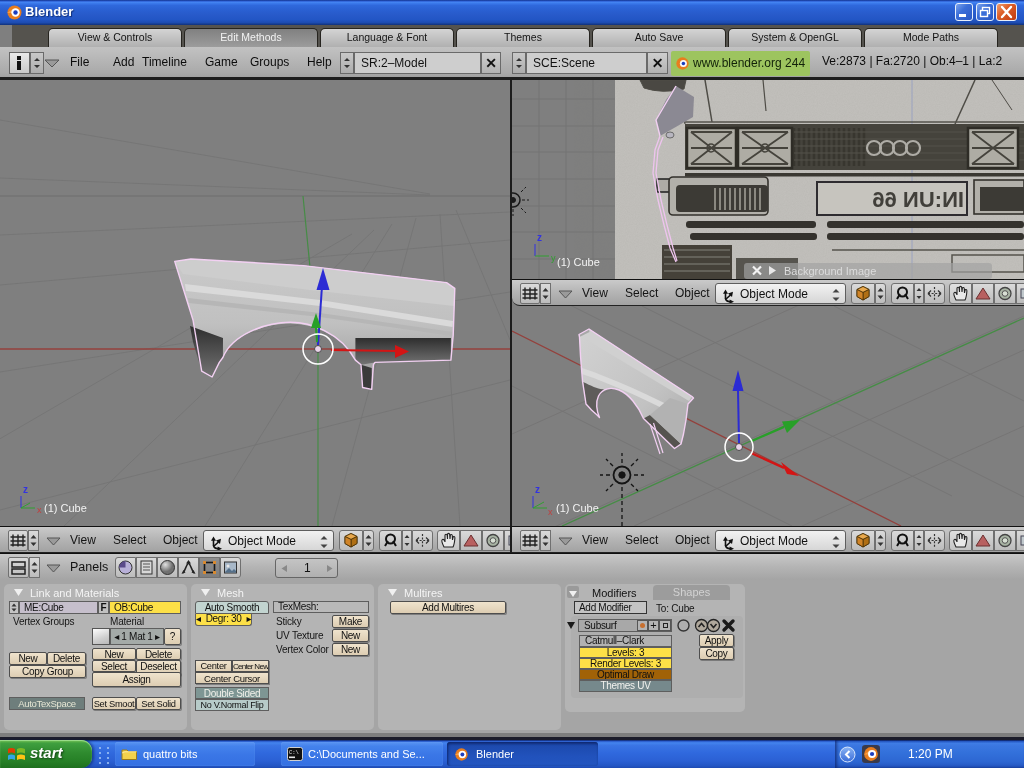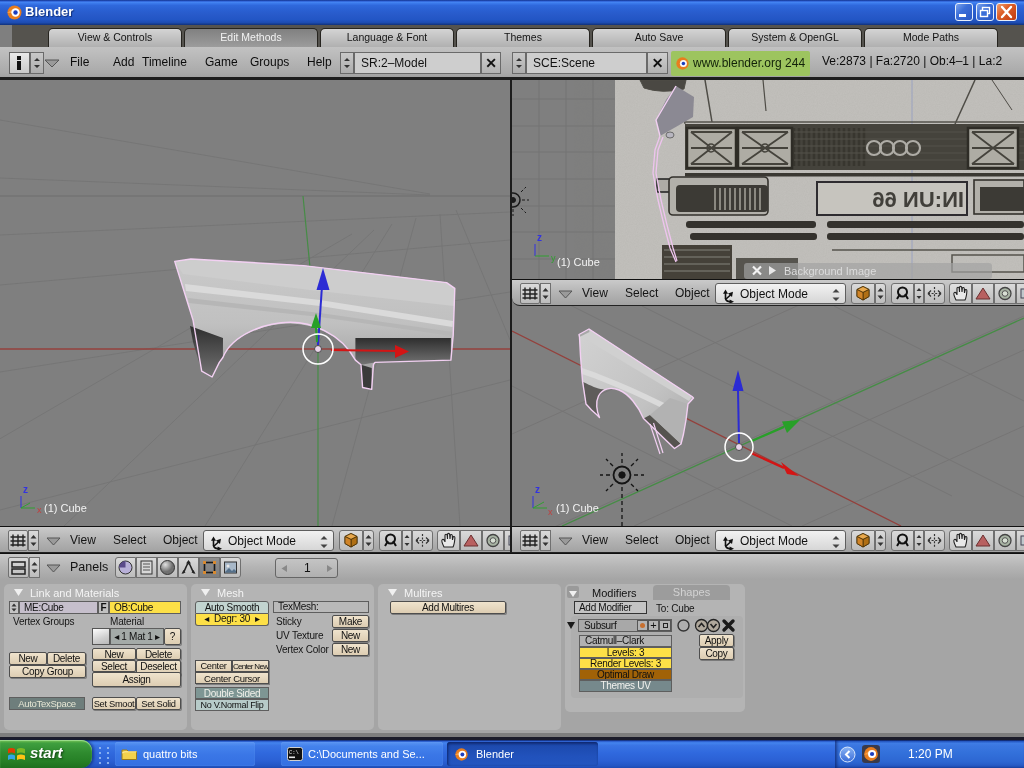--- a/index.html
+++ b/index.html
@@ -628,21 +628,21 @@
 <div class="gry" style="left:9px;top:117px;width:76px;height:13px;background:#6e7e7c;color:#e6e6d4;line-height:12px;font-size:9.5px">AutoTexSpace</div>
 <div class="crm" style="left:92px;top:117px;width:44px;height:13px;line-height:12px;font-size:9.3px">Set Smoot</div>
 <div class="crm" style="left:136px;top:117px;width:45px;height:13px;line-height:12px;font-size:9.3px">Set Solid</div>
 
 <div class="panel" style="left:191px;top:4px;width:183px;height:146px"></div>
 <svg class="abs" style="left:200px;top:7px" width="11" height="10">
         <path d="M1 2 L10 2 L5.5 9 Z" fill="#f0f0f0"></path>
       </svg>
 <span class="ptitle" style="left:217px;top:7px">Mesh</span>
 <div class="gry" style="left:195px;top:21px;width:74px;height:13px;background:#c2d4d0;border-radius:3px 3px 0 0;line-height:12px">Auto Smooth</div>
-<div class="gry" style="left:195px;top:34px;width:74px;height:12px;border-top:none;border-radius:0 0 3px 3px;line-height:10px">◂&nbsp;&nbsp;Degr: 30&nbsp;&nbsp;▸</div>
+<div class="gry" style="left:195px;top:34px;width:57px;height:12px;border-top:none;border-radius:0 0 3px 3px;line-height:10px">◂&nbsp;&nbsp;Degr: 30&nbsp;&nbsp;▸</div>
 <div class="gry" style="left:273px;top:21px;width:96px;height:12px;background:#b9b9b9;text-align:left;padding-left:4px;line-height:10px">TexMesh:</div>
 <span class="lbl" style="left:276px;top:36px">Sticky</span>
 <div class="crm" style="left:332px;top:35px;width:37px;height:13px;line-height:12px">Make</div>
 <span class="lbl" style="left:276px;top:50px">UV Texture</span>
 <div class="crm" style="left:332px;top:49px;width:37px;height:13px;line-height:12px">New</div>
 <span class="lbl" style="left:276px;top:64px">Vertex Color</span>
 <div class="crm" style="left:332px;top:63px;width:37px;height:13px;line-height:12px">New</div>
 <div class="crm" style="left:195px;top:80px;width:37px;height:12px;line-height:11px;border-radius:0;font-size:9.3px">Center</div>
 <div class="crm" style="left:232px;top:80px;width:37px;height:12px;line-height:11px;border-radius:0;font-size:8px;letter-spacing:-0.7px">Center New</div>
 <div class="crm" style="left:195px;top:92px;width:74px;height:12px;line-height:11px;border-radius:0;font-size:9.5px">Center Cursor</div>

